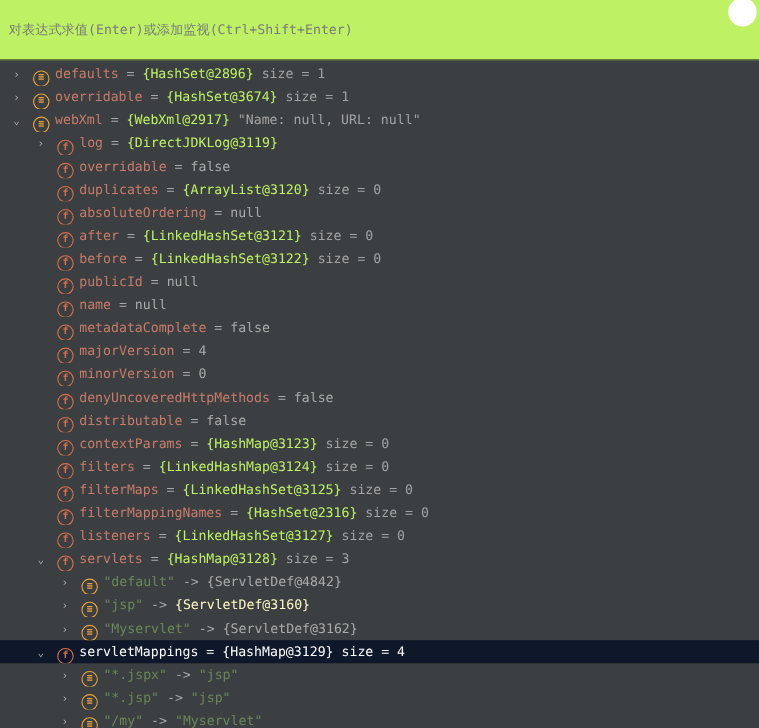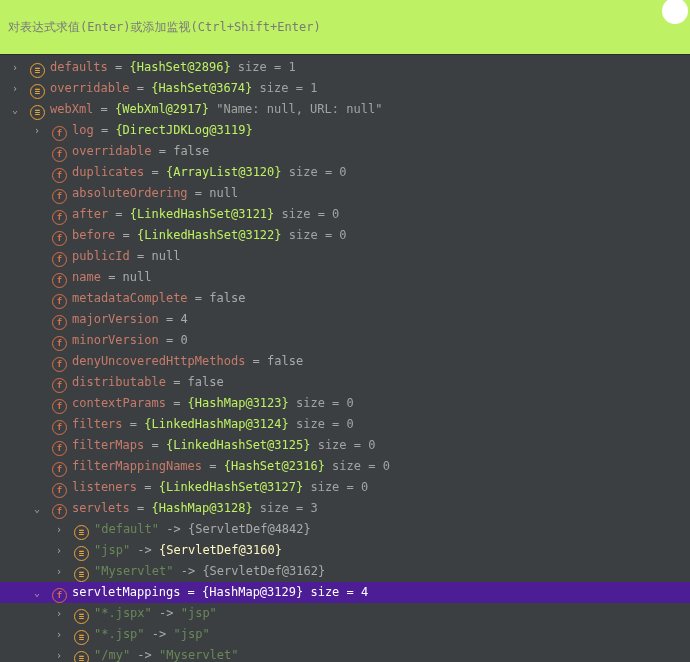--- a/index.html
+++ b/index.html
@@ -1,20 +1,20 @@
 <!DOCTYPE html>
 <html><head>
 <meta charset="utf-8">
 <style>
 html,body{margin:0;padding:0;background:#3c3f41;font-family:Menlo,Consolas,monospace;font-size:12px;color:#bbb;width:690px;height:662px;overflow:hidden}
 .hdr{background:#bef264;height:20px;line-height:20px;padding:17px 8px;color:#7a7a7a;border-bottom:1px solid #2b2b2b;position:relative;white-space:nowrap;overflow:hidden}
 .logo{position:absolute;right:2px;top:-2px;width:26px;height:26px;border-radius:50%;background:#fff}
 .tree{padding-top:2px}
 .row{height:21px;line-height:21px;white-space:nowrap;overflow:hidden}
-.row.sel{background:#4c1d95;color:#fff}
+.row.sel{background:#0f172a;color:#fff}
 .row.sel .name,.row.sel .eq,.row.sel .ref,.row.sel .sz,.row.sel .str{color:#fff}
 .arrow{display:inline-block;width:10px;text-align:center;color:#aaa;cursor:pointer;font-size:10px}
 .noarrow{display:inline-block;width:10px}
 .pad{display:inline-block}
 .ico{display:inline-block;width:13px;height:13px;border-radius:50%;vertical-align:-2px;margin-right:5px;text-align:center;line-height:12px;font-size:9px;font-weight:bold}
 .ico-c{border:1px solid #e8a33d;color:#e8a33d}
 .ico-f{border:1px solid #d4704c;color:#d4704c}
 .name{color:#c77b6a}
 .eq{color:#aaa}
 .ref{color:#bef264}

